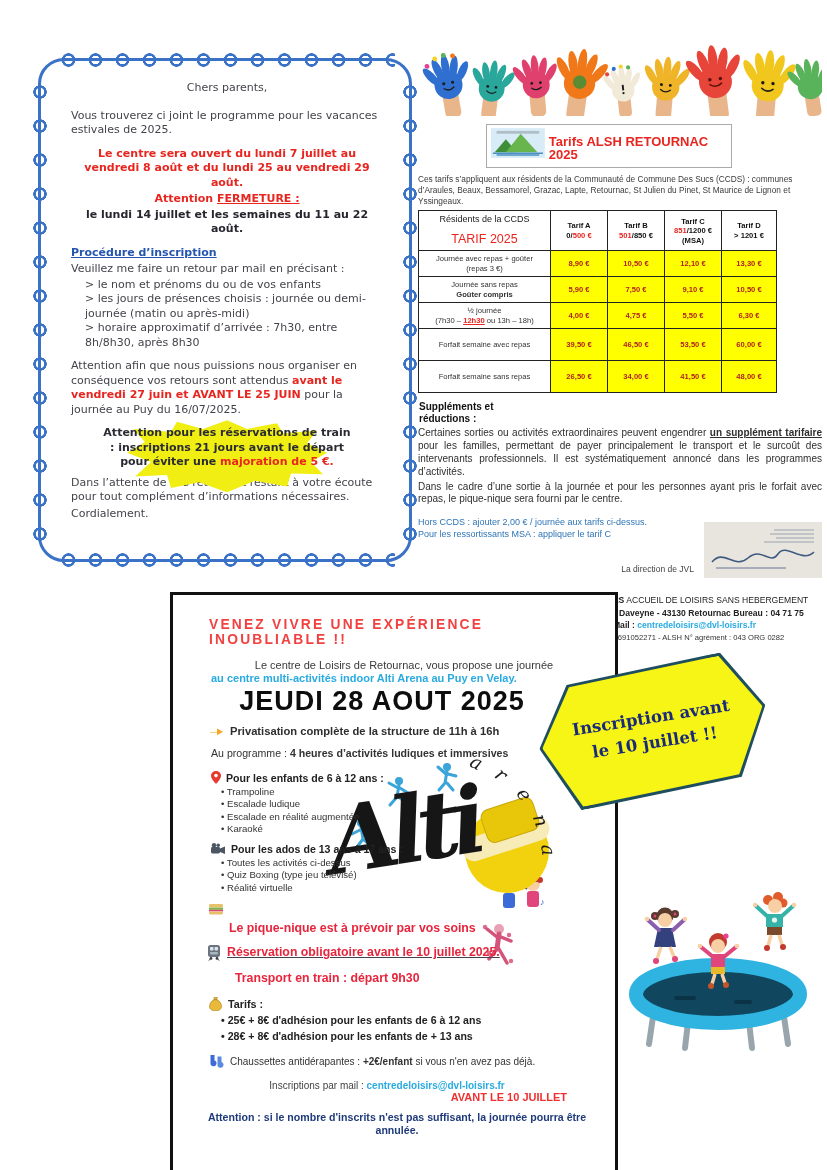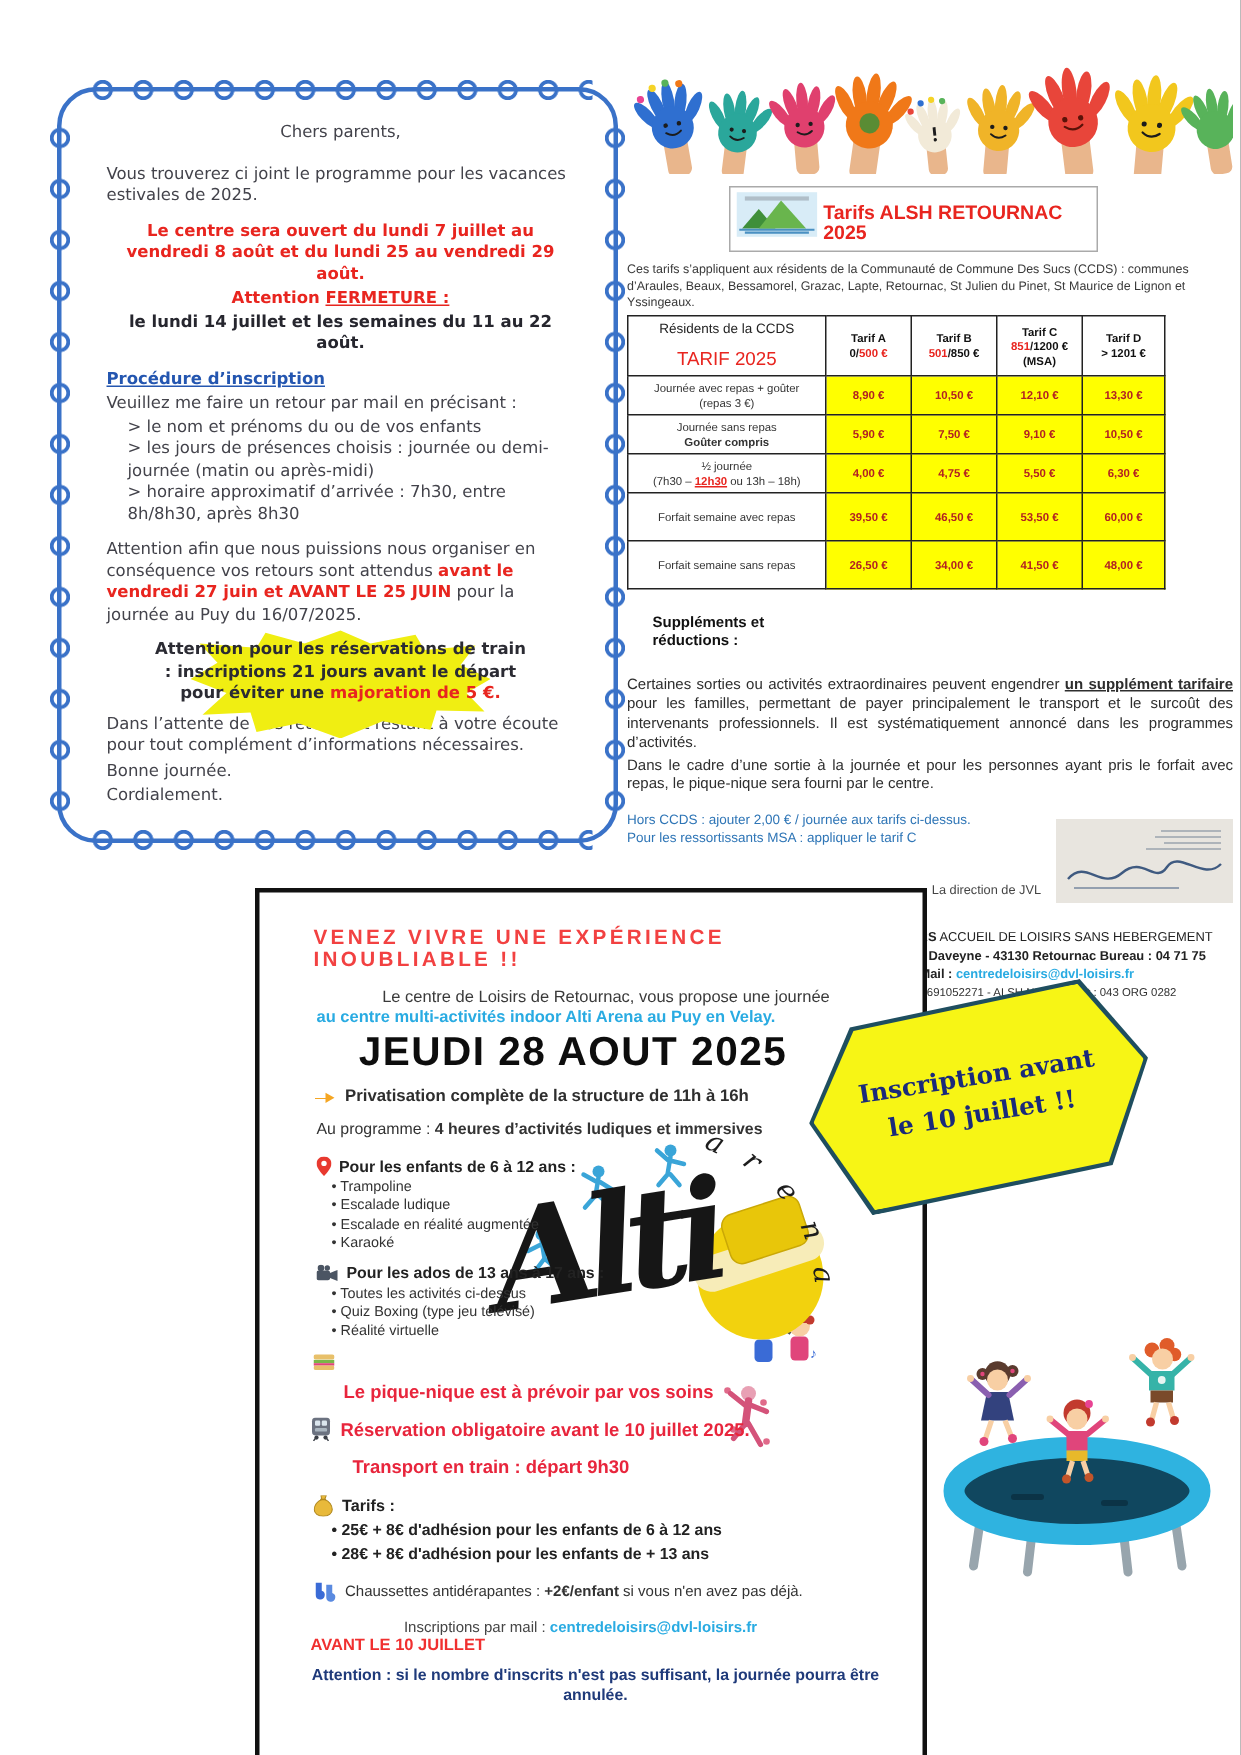--- a/index.html
+++ b/index.html
@@ -46,21 +46,21 @@
   .tarifs-intro{margin:6px 0 4px 0;font-size:8.3px;line-height:1.3;color:#3a3a3a;}
   table.tt{border-collapse:collapse;table-layout:fixed;width:358px;margin-top:2px;}
   table.tt td{border:1px solid #222;font-size:7.6px;text-align:center;vertical-align:middle;padding:2px 1px;line-height:1.25;}
   td.corner{border-top:none;border-left:none;background:#fff;}
   td.rowlab{border-left:none;background:#fff;}
   td.val{background:#ffff00;color:#b22222;font-weight:bold;font-size:8px;}
   .corner-l1{font-size:9px;color:#222;}
   .corner-l2{font-size:12.5px;color:#e8251f;margin-top:6px;}
   .colhead{font-weight:bold;color:#111;}
   .supp{margin-top:8px;}
-  .supp-title{font-weight:bold;font-size:10px;color:#111;width:90px;line-height:1.2;margin:17px;}
+  .supp-title{font-weight:bold;font-size:10px;color:#111;width:90px;line-height:1.2;margin:1px;}
   .supp-p{font-size:10px;line-height:1.28;margin:2px 0 0 0;text-align:justify;color:#2e2e2e;}
   .bu{font-weight:bold;text-decoration:underline;}
   .blue-notes{margin-top:10px;font-size:9px;line-height:1.35;color:#2e75b6;}
   .sig-row{position:relative;height:52px;}
   .sig-row svg{position:absolute;right:0;top:-18px;}
   .sig-cap{position:absolute;right:128px;top:24px;font-size:8.5px;color:#444;}
   .tfooter{text-align:center;font-size:8.6px;line-height:1.45;color:#222;margin-top:2px;}
   .mail{color:#29abe2;font-weight:bold;cursor:pointer;}
   .legal{font-size:7.6px;color:#333;}
 
@@ -74,27 +74,27 @@
   .rowi{display:flex;align-items:center;gap:6px;margin:0 0 10px 2px;}
   .priv-txt{font-weight:bold;font-size:11.2px;color:#2e2e2e;}
   .prog{font-size:10.6px;color:#333;margin:0 0 12px 4px;}
   .list-block{margin:0 0 7px 4px;width:220px;position:relative;z-index:2;}
   .list-title{display:flex;align-items:center;gap:5px;font-weight:bold;font-size:10.6px;color:#222;margin-bottom:2px;}
   .list-block ul{margin:0 0 0 10px;padding:0;list-style:none;font-size:9.6px;color:#333;line-height:1.3;}
   .list-block li::before{content:"• ";}
   .picnic-red{color:#e8253c;font-weight:bold;font-size:12.3px;}
   .sand-row{margin:4px 0 2px 2px;}
   .picnic-line{margin:2px 0 10px 22px;position:relative;z-index:2;width:300px;}
-  .resa-row{display:flex;align-items:center;gap:6px;margin:0 0 10px 0;width:330px;position:relative;z-index:2;}
+  .resa-row{display:flex;align-items:flex-start;gap:6px;margin:0 0 10px 0;width:330px;position:relative;z-index:2;text-decoration:underline;}
   .train-line{margin:0 0 12px 28px;}
   .tarif-items{margin:2px 0 10px 14px;padding:0;list-style:none;font-weight:bold;font-size:10.6px;color:#222;line-height:1.5;}
   .tarif-items li::before{content:"• ";}
   .socks-row{display:flex;align-items:center;gap:6px;font-size:10px;color:#333;margin:0 0 12px 2px;}
   .insc{text-align:center;font-size:10px;color:#444;margin:0 30px 0 0;}
-  .avant{text-align:left;color:#f03030;font-weight:bold;font-size:11px;margin:0 30px 8px 0;}
+  .avant{text-align:right;color:#f03030;font-weight:bold;font-size:11px;margin:0 30px 8px 0;}
   .warning{text-align:center;color:#1f3a7a;font-weight:bold;font-size:10.6px;line-height:1.2;margin:4px 10px 0 0;}
 
   
   .alti{position:absolute;left:160px;top:152px;width:240px;height:210px;z-index:1;pointer-events:none;}
   .alti-word{position:absolute;left:-6px;top:38px;font-family:"DejaVu Serif",serif;font-style:italic;font-weight:bold;
              font-size:92px;color:#161616;transform:rotate(-9deg);letter-spacing:-8px;line-height:1;}
   .arena-l{position:absolute;font-family:"DejaVu Serif",serif;font-style:italic;font-size:19px;color:#1c1c1c;}
 
   
   .badge{position:absolute;left:538px;top:664px;width:230px;height:134px;transform:rotate(-9deg);z-index:5;}
@@ -137,21 +137,20 @@
       <p>
         <span>Attention afin que nous puissions nous organiser en conséquence vos retours sont attendus </span><span class="red b">avant le vendredi 27 juin et AVANT LE 25 JUIN</span><span> pour la journée au Puy du 16/07/2025.</span>
       </p>
       <div class="train-wrap">
         <div class="burst"></div>
         <div class="train-note">
           <span>Attention pour les réservations de train : inscriptions 21 jours avant le départ pour éviter une </span><span class="red">majoration de 5 €.</span>
         </div>
       </div>
       <p style="margin-bottom:2px;">Dans l’attente de vos retours et restant à votre écoute pour tout complément d’informations nécessaires.</p>
-      <p style="margin-bottom:2px;">Bonne journée.</p>
       <p>Cordialement.</p>
     </div>
   </section>
 
   <section class="tarifs">
 
     <svg class="hands" width="404" height="78" viewBox="0 0 404 78">
       <g transform="translate(30,44) rotate(-10)">
         <rect x="-8" y="6" width="16" height="30" rx="5" fill="#e9b68c"></rect>
         <g fill="#2f6fd0">

